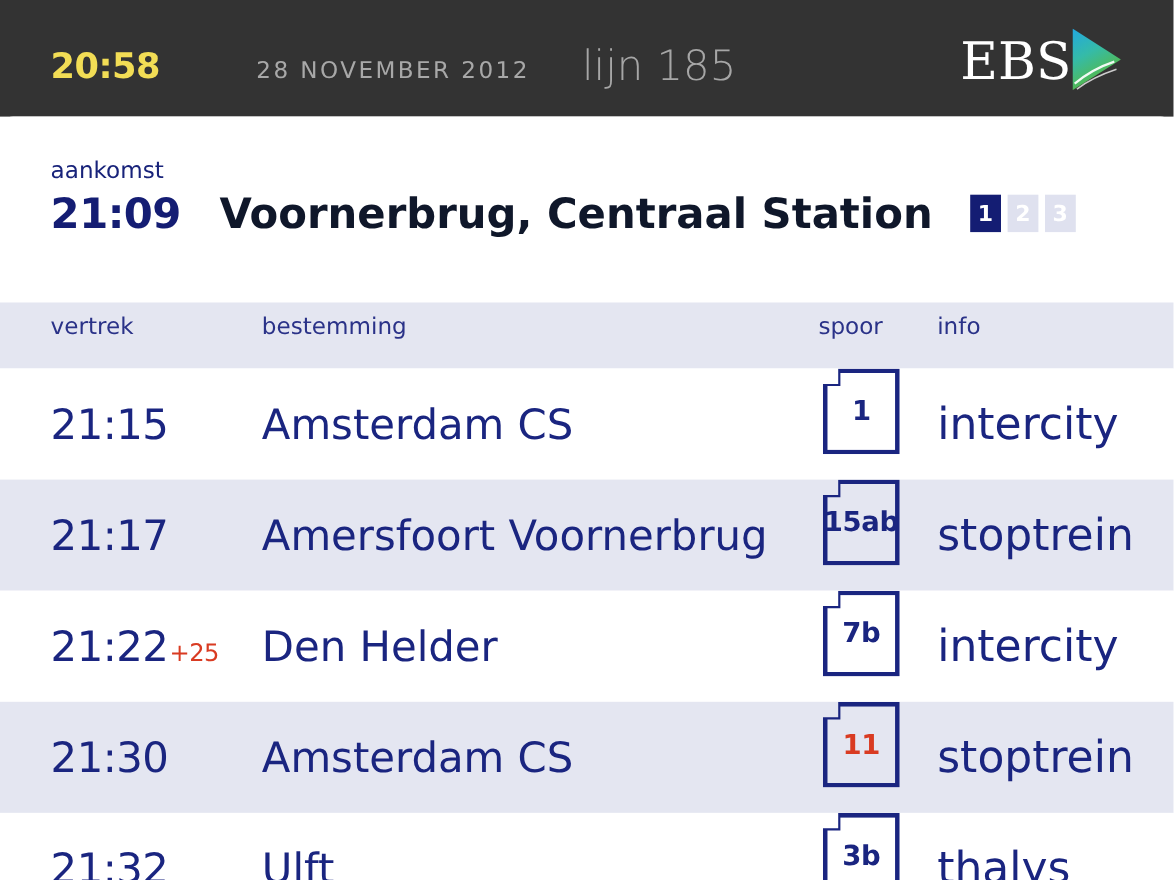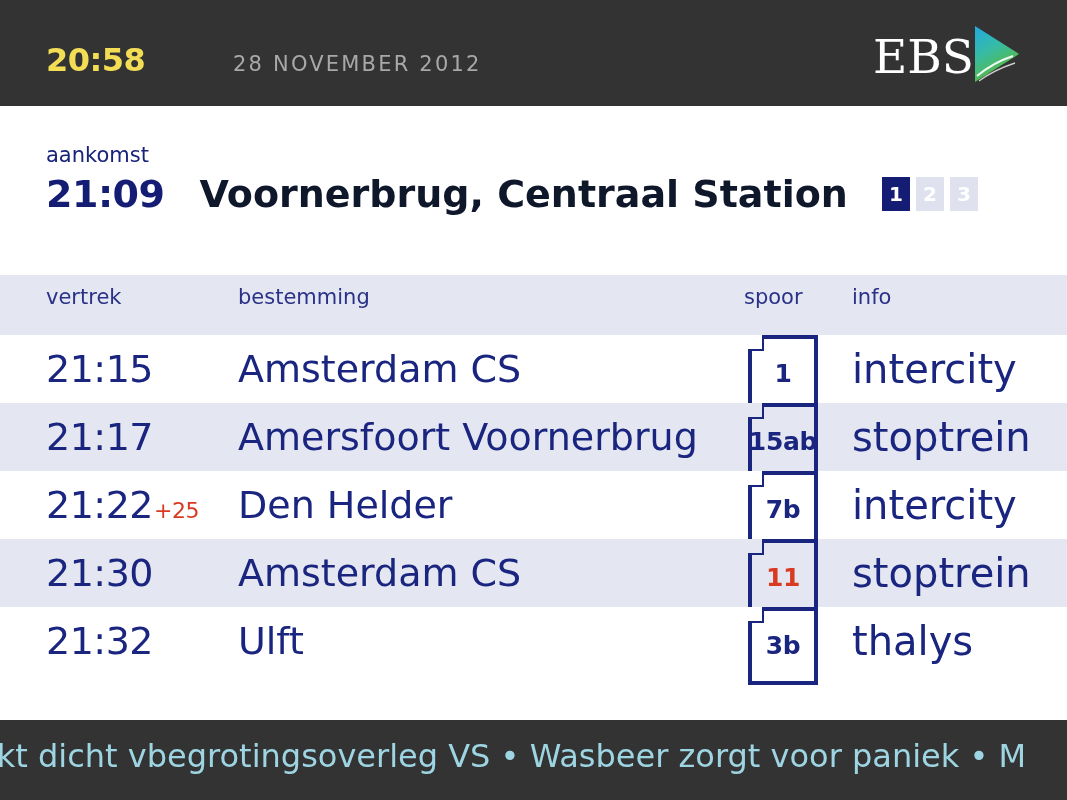--- a/index.html
+++ b/index.html
@@ -121,21 +121,21 @@
     color:#ffffff;
     background:#dfe1ef;
   }
   .pager-box.active { background:#141d73; }
 
   
   .board { flex:0 0 445px; position:relative; }
 
   .brow {
     position:relative;
-    height:68px;
+    height:101px;
     display:flex;
     align-items:center;
     background:#ffffff;
   }
   .brow.alt { background:#e4e6f1; }
 
   .hrow {
     height:60px;
     background:#e4e6f1;
     position:relative;
@@ -245,20 +245,21 @@
   }
 </style>
 </head>
 <body>
 
 <div id="screen">
 
   <div class="topbar">
     <div class="clock">20:58</div>
     <div class="date">28 NOVEMBER 2012</div>
+    <div class="line-name">lijn 185</div>
     <div class="logo">
       <span class="logo-text">EBS</span>
       <span class="logo-mark">
         <svg width="44" height="56" viewBox="0 0 44 56">
           <defs>
             <linearGradient id="ebsgrad" x1="0" y1="0" x2="0.45" y2="1">
               <stop offset="0%" stop-color="#22a8e0"></stop>
               <stop offset="45%" stop-color="#35bba8"></stop>
               <stop offset="100%" stop-color="#5cb935"></stop>
             </linearGradient>

